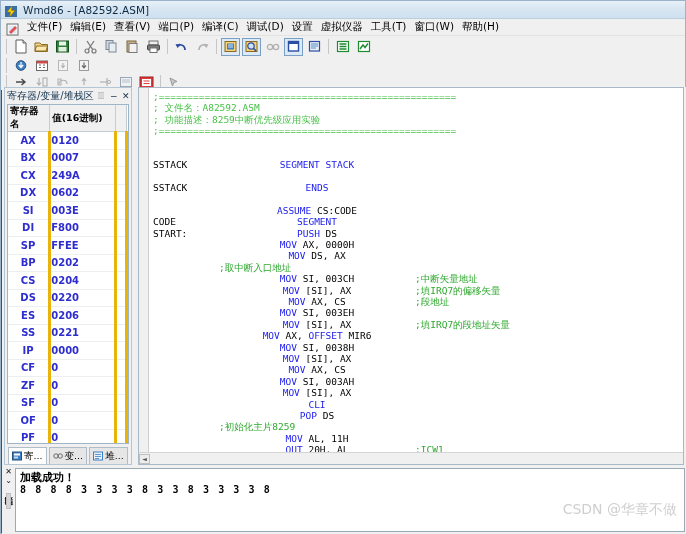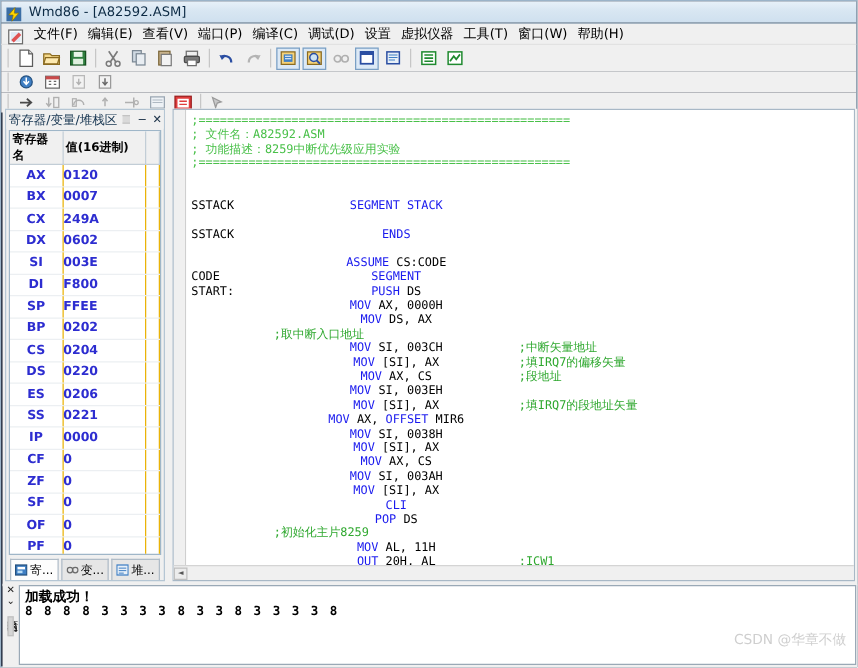--- a/index.html
+++ b/index.html
@@ -5,21 +5,21 @@
   html, body {
     margin: 0; padding: 0;
     width: 686px; height: 534px;
     overflow: hidden;
     background: #ffffff;
     font-family: "DejaVu Sans", "Liberation Sans", sans-serif;
   }
   #app {
     position: relative;
     width: 686px; height: 534px;
-    background: #0f172a;
+    background: #1d4ed8;
     border: 1px solid #9bb3c8;
     box-sizing: border-box;
   }
 
   
   .titlebar {
     height: 18px;
     background: linear-gradient(to bottom, #e8f1f9 0%, #d8e6f2 45%, #cfe0ef 100%);
     display: flex; align-items: center;
     padding-left: 4px;
@@ -156,21 +156,21 @@
     color: #000;
     height: 15px;
     padding: 0 2px;
     text-align: left;
   }
   table.regtable th.n { width: 44px; }
   table.regtable th.v { width: 70px; }
   table.regtable th.x { width: 8px; }
   table.regtable td {
     height: 16.5px;
-    border-right: 1px solid #eab308;
+    border-right: 3px solid #eab308;
     border-bottom: 1px solid #eceff2;
     color: #2d2dd0;
     font-weight: bold;
     font-size: 10px;
     padding: 0;
     font-family: "DejaVu Sans", "Liberation Sans", sans-serif;
     margin-top: 48px;
   }
   td.rn { text-align: center; }
   td.rv { padding-left: 13px; }
@@ -337,21 +337,21 @@
     font-family: "DejaVu Sans Mono", "Liberation Mono", monospace;
     font-size: 10px;
     font-weight: bold;
     color: #000;
     line-height: 12px;
     letter-spacing: 1.6px;
   }
   .watermark {
     position: absolute;
     right: 8px; bottom: 14px;
-    font-size: 11px;
+    font-size: 14px;
     color: #cfcfcf;
     white-space: nowrap;
     pointer-events: none;
   }
 </style>
 </head>
 <body>
 
 <div id="app">
 

